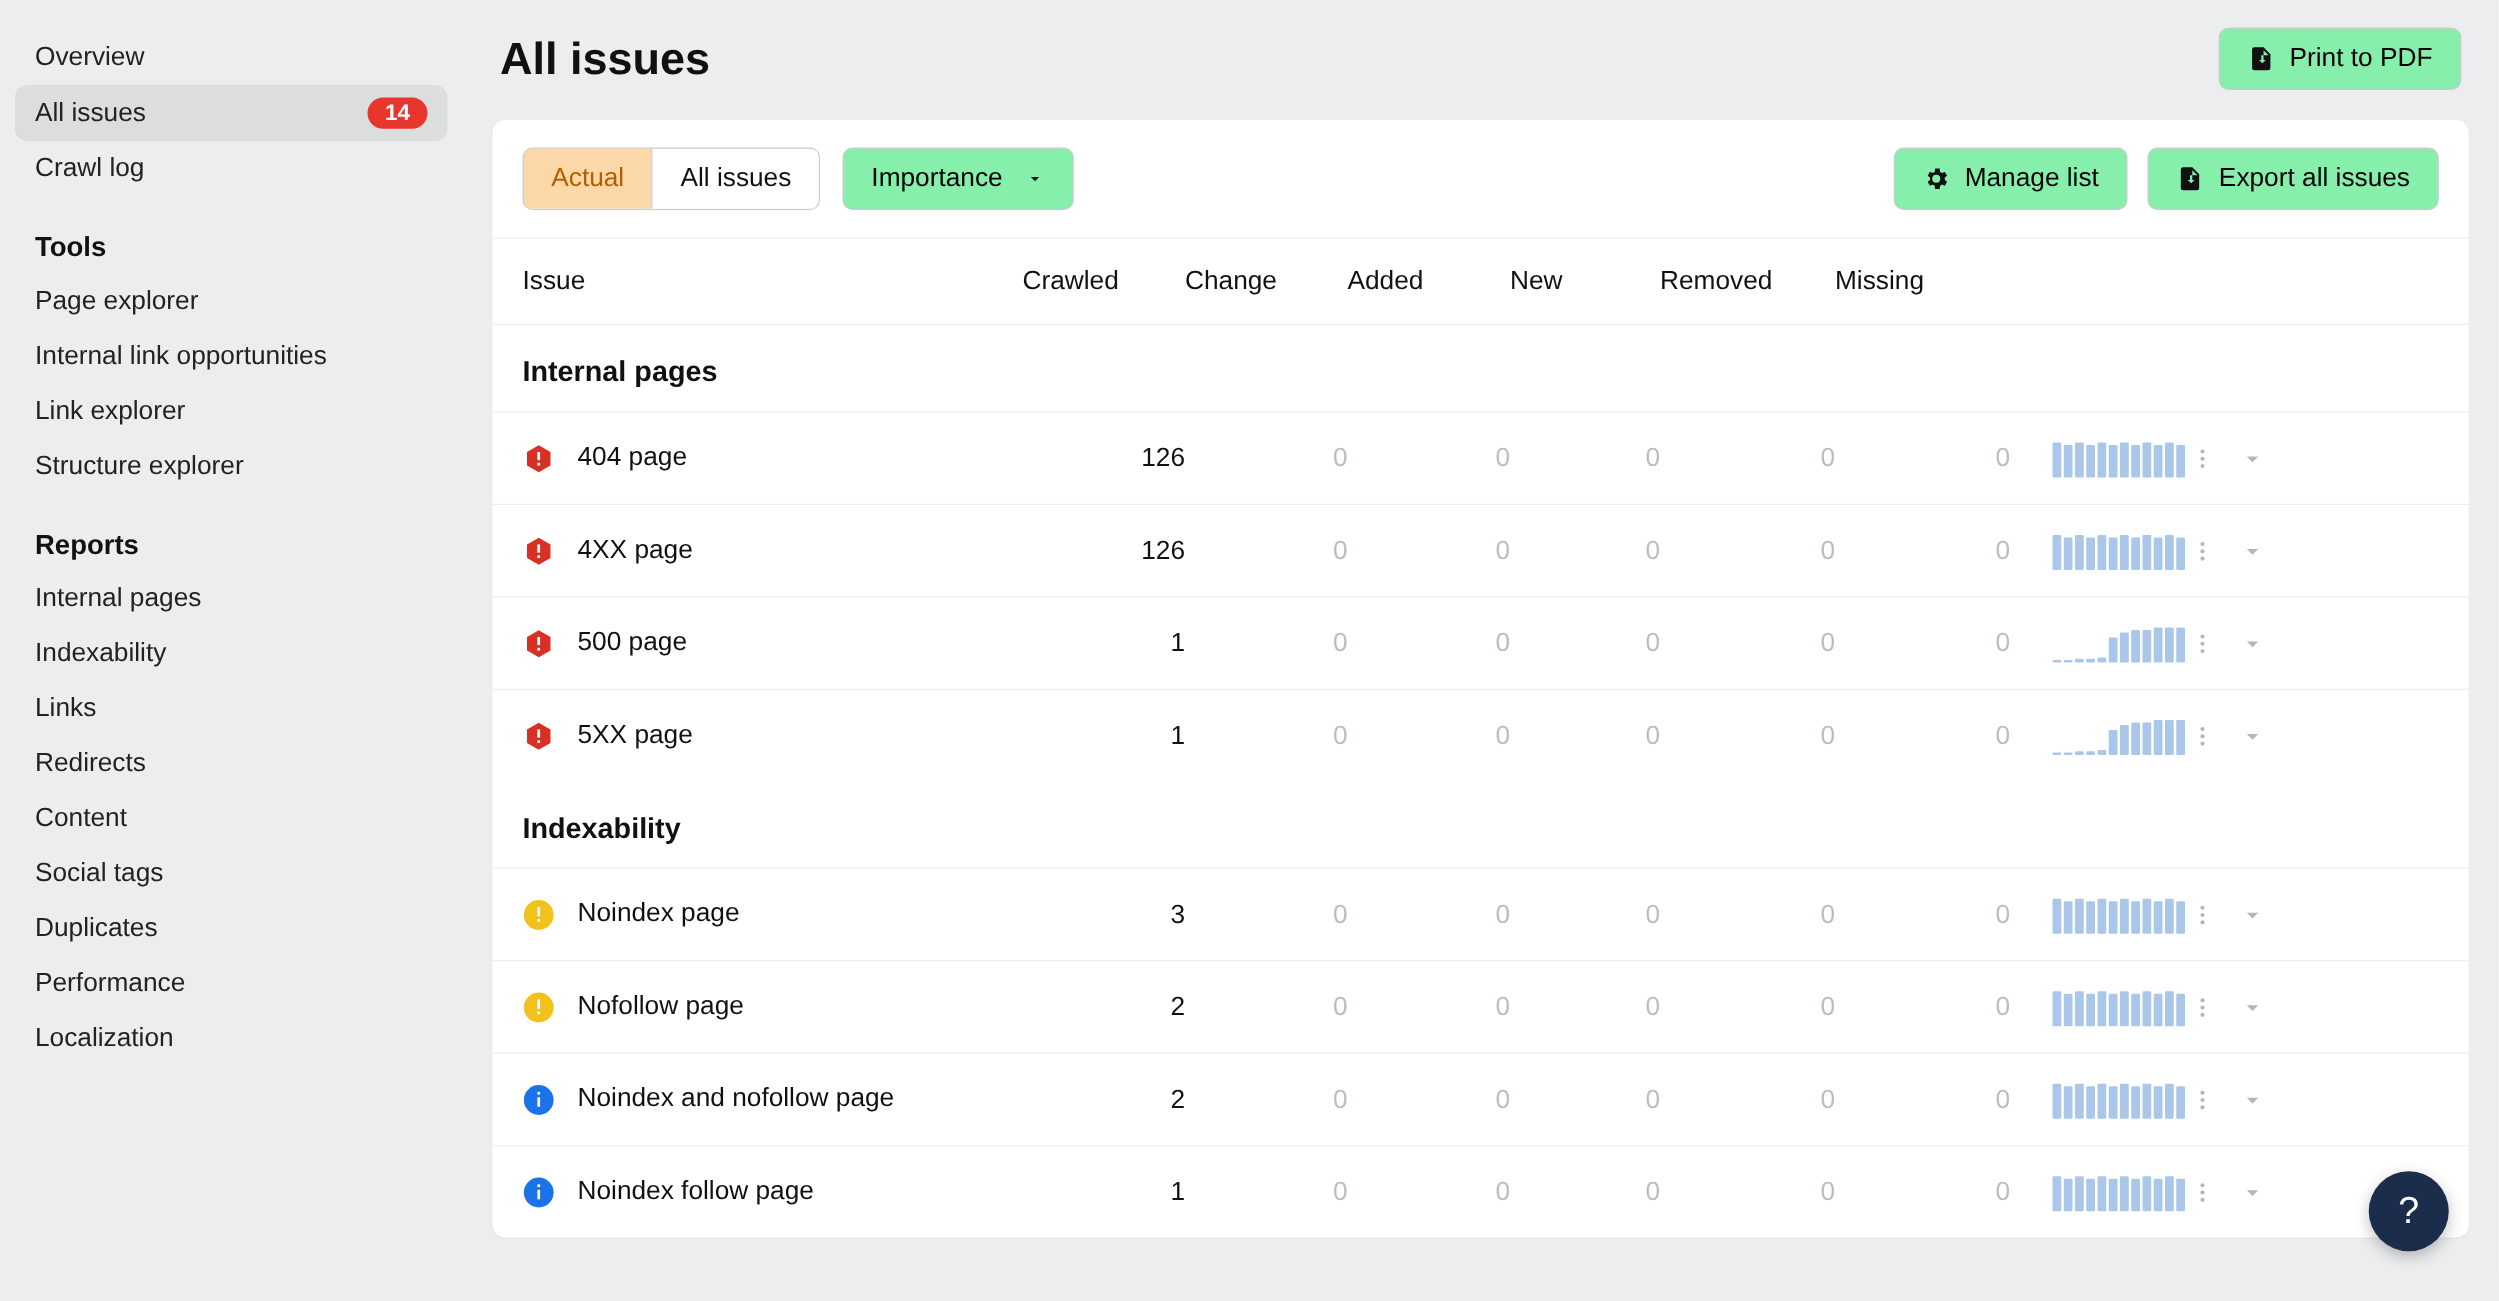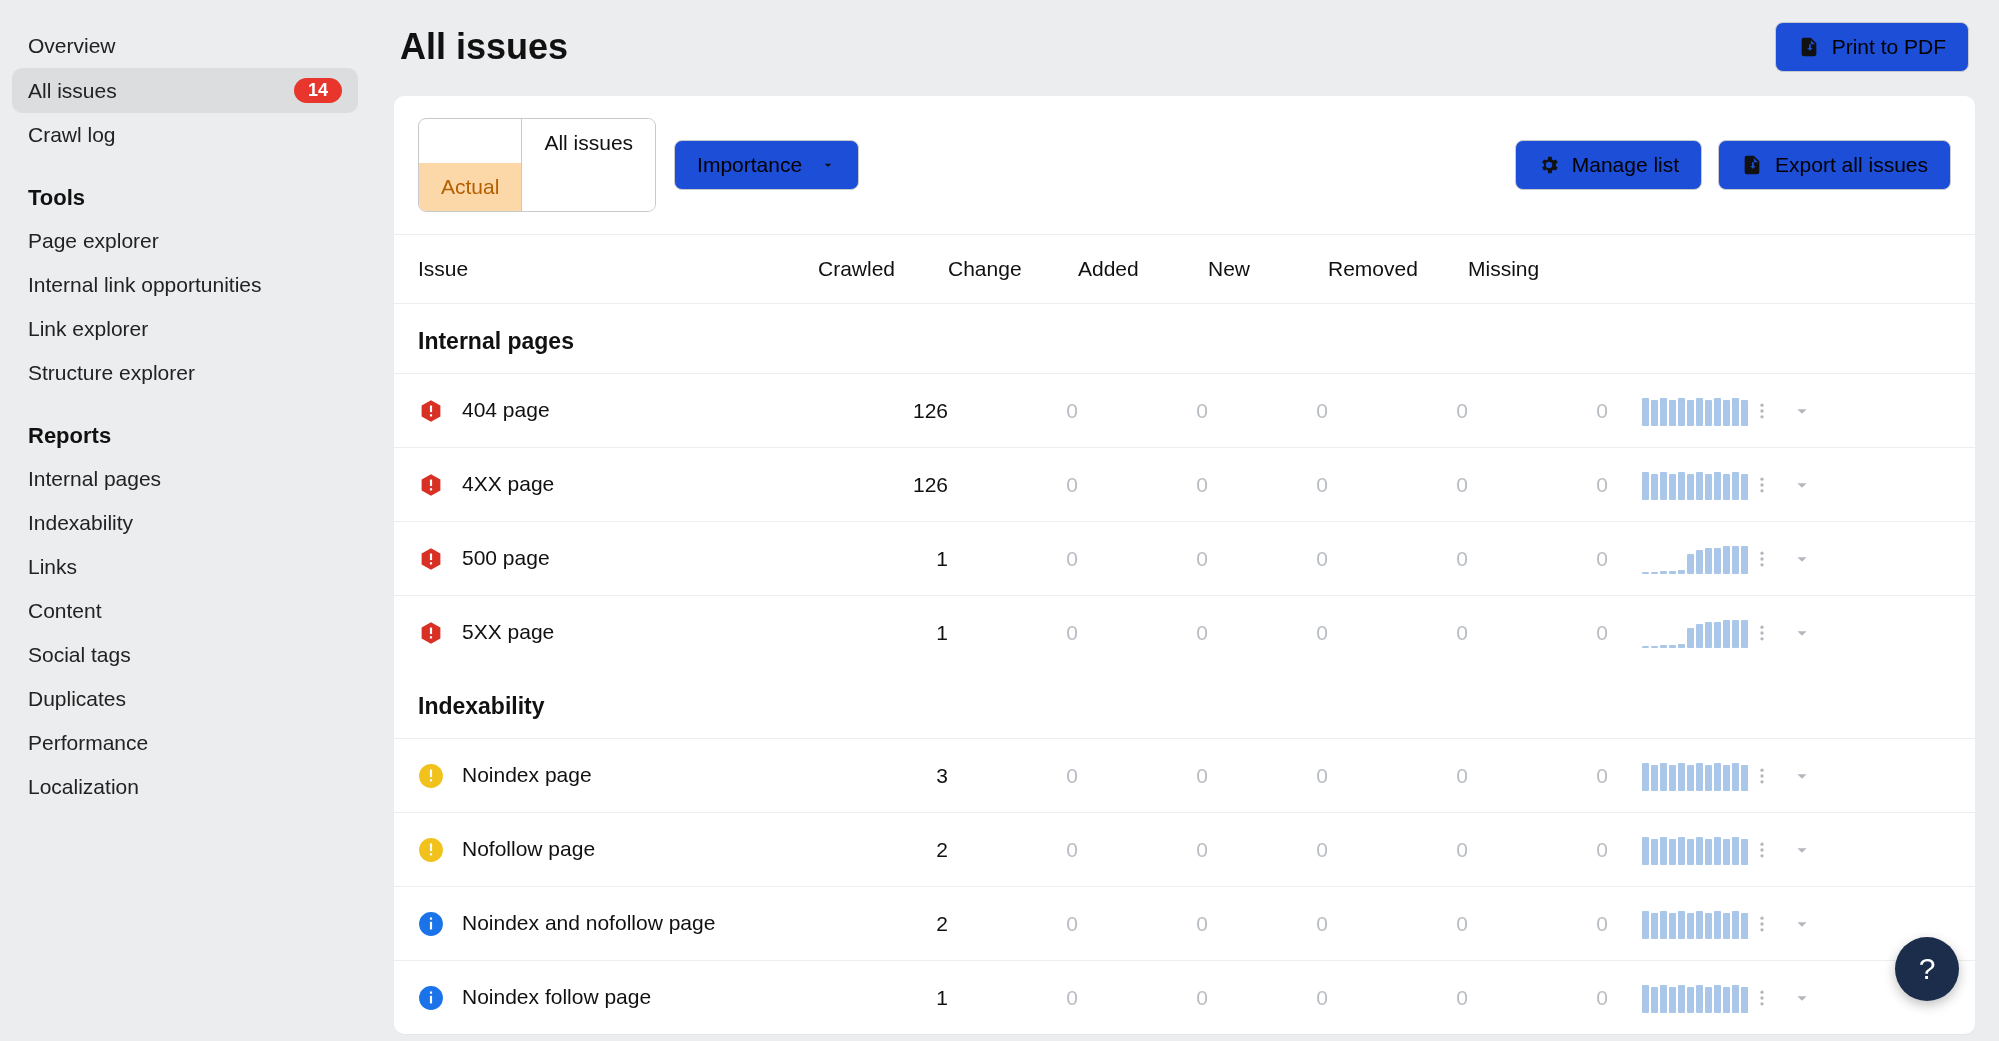--- a/index.html
+++ b/index.html
@@ -45,21 +45,21 @@
 
 .main { flex: 1; padding: 16px 24px 0 24px; position: relative; }
 .header-row {
   display: flex;
   align-items: center;
   justify-content: space-between;
   padding: 6px 6px 24px 6px;
 }
 .page-title { font-size: 36px; font-weight: 700; }
 .btn {
-  background: #1d4ed8;
+  background: #86efac;
   border: 1px solid #c8c9cc;
   border-radius: 8px;
   padding: 12px 22px;
   display: inline-flex;
   align-items: center;
   gap: 12px;
   font-size: 21px;
   cursor: pointer;
 }
 .btn .ico { width: 22px; height: 22px; display: inline-flex; }
@@ -85,21 +85,20 @@
 .seg > div {
   padding: 12px 22px;
   cursor: pointer;
   background: #fff;
 }
 .seg > div + div { border-left: 1px solid #c8c9cc; }
 .seg > div.sel {
   background: #fcd8a9;
   color: #b35f00;
   font-weight: 500;
-  margin-top: 44px;
 }
 .toolbar-left { display: flex; gap: 18px; align-items: center; }
 .toolbar-right { display: flex; gap: 16px; }
 .caret { margin-left: 6px; }
 
 
 .table { width: 100%; }
 .thead, .trow {
   display: grid;
   grid-template-columns: 400px 130px 130px 130px 120px 140px 140px 140px 40px 40px;
@@ -196,20 +195,23 @@
         <div class="side-item">
           <span>Internal pages</span>
         </div>
         <div class="side-item">
           <span>Indexability</span>
         </div>
         <div class="side-item">
           <span>Links</span>
         </div>
         <div class="side-item">
+          <span>Redirects</span>
+        </div>
+        <div class="side-item">
           <span>Content</span>
         </div>
         <div class="side-item">
           <span>Social tags</span>
         </div>
         <div class="side-item">
           <span>Duplicates</span>
         </div>
         <div class="side-item">
           <span>Performance</span>

